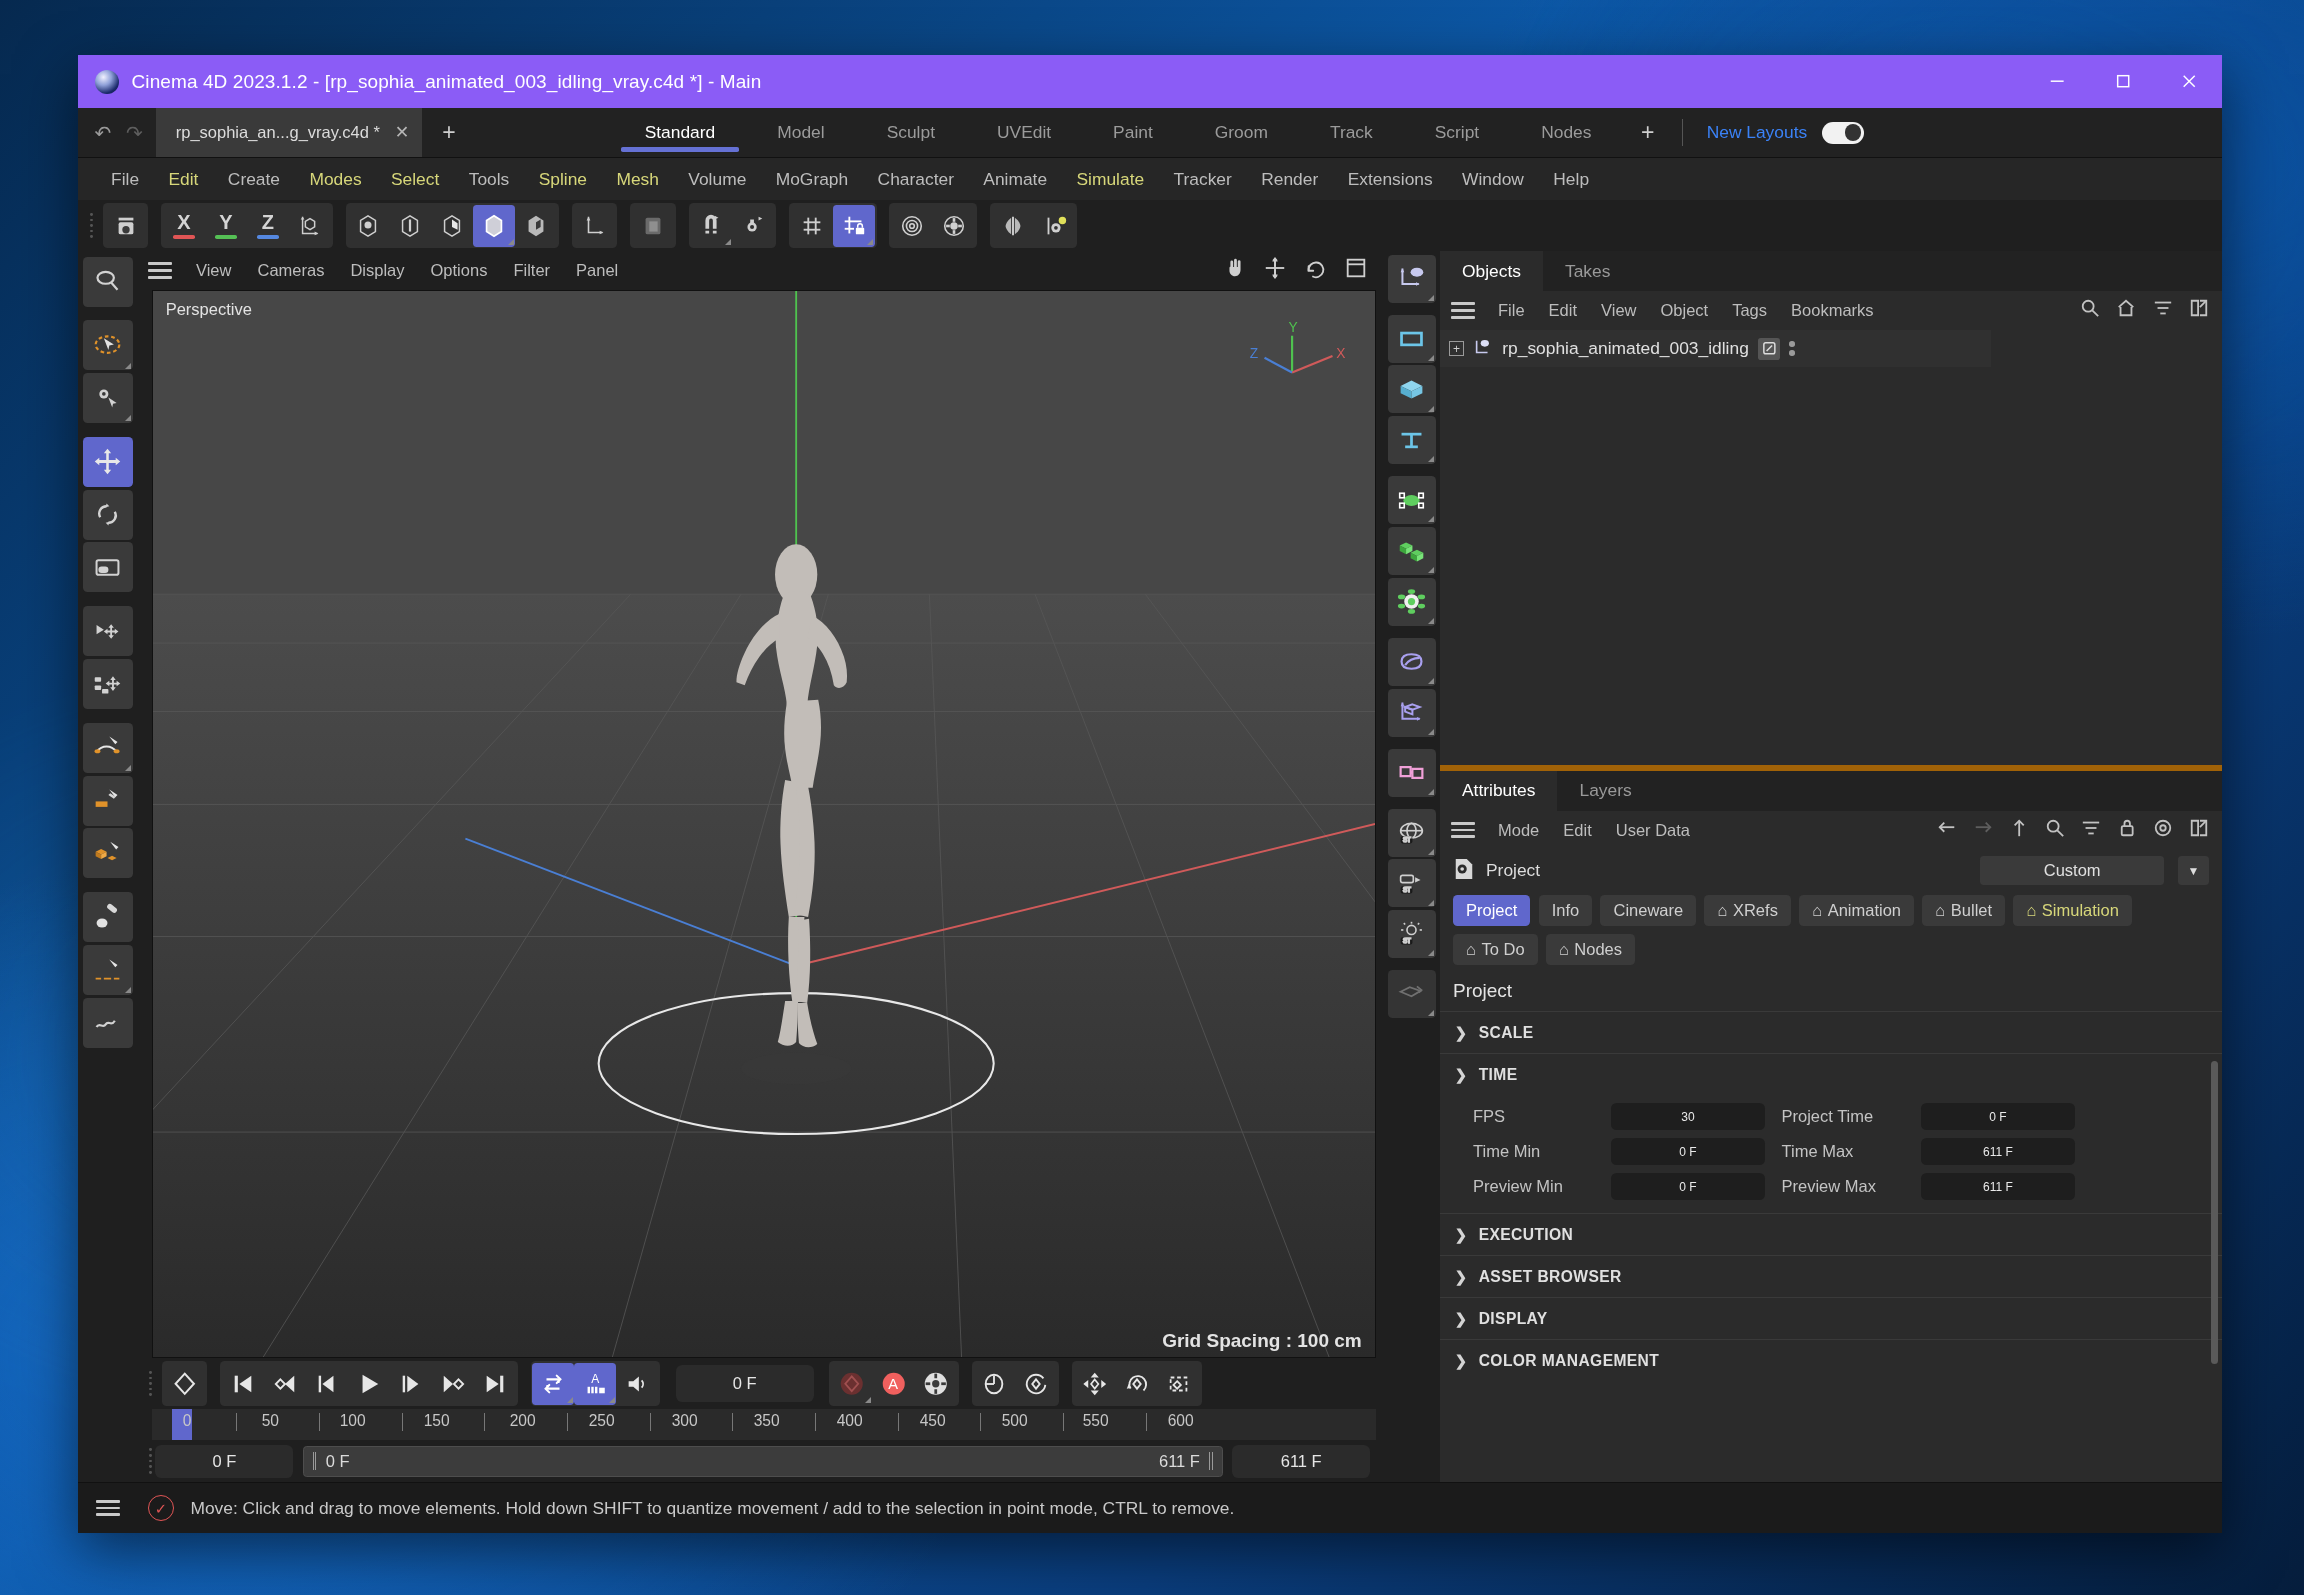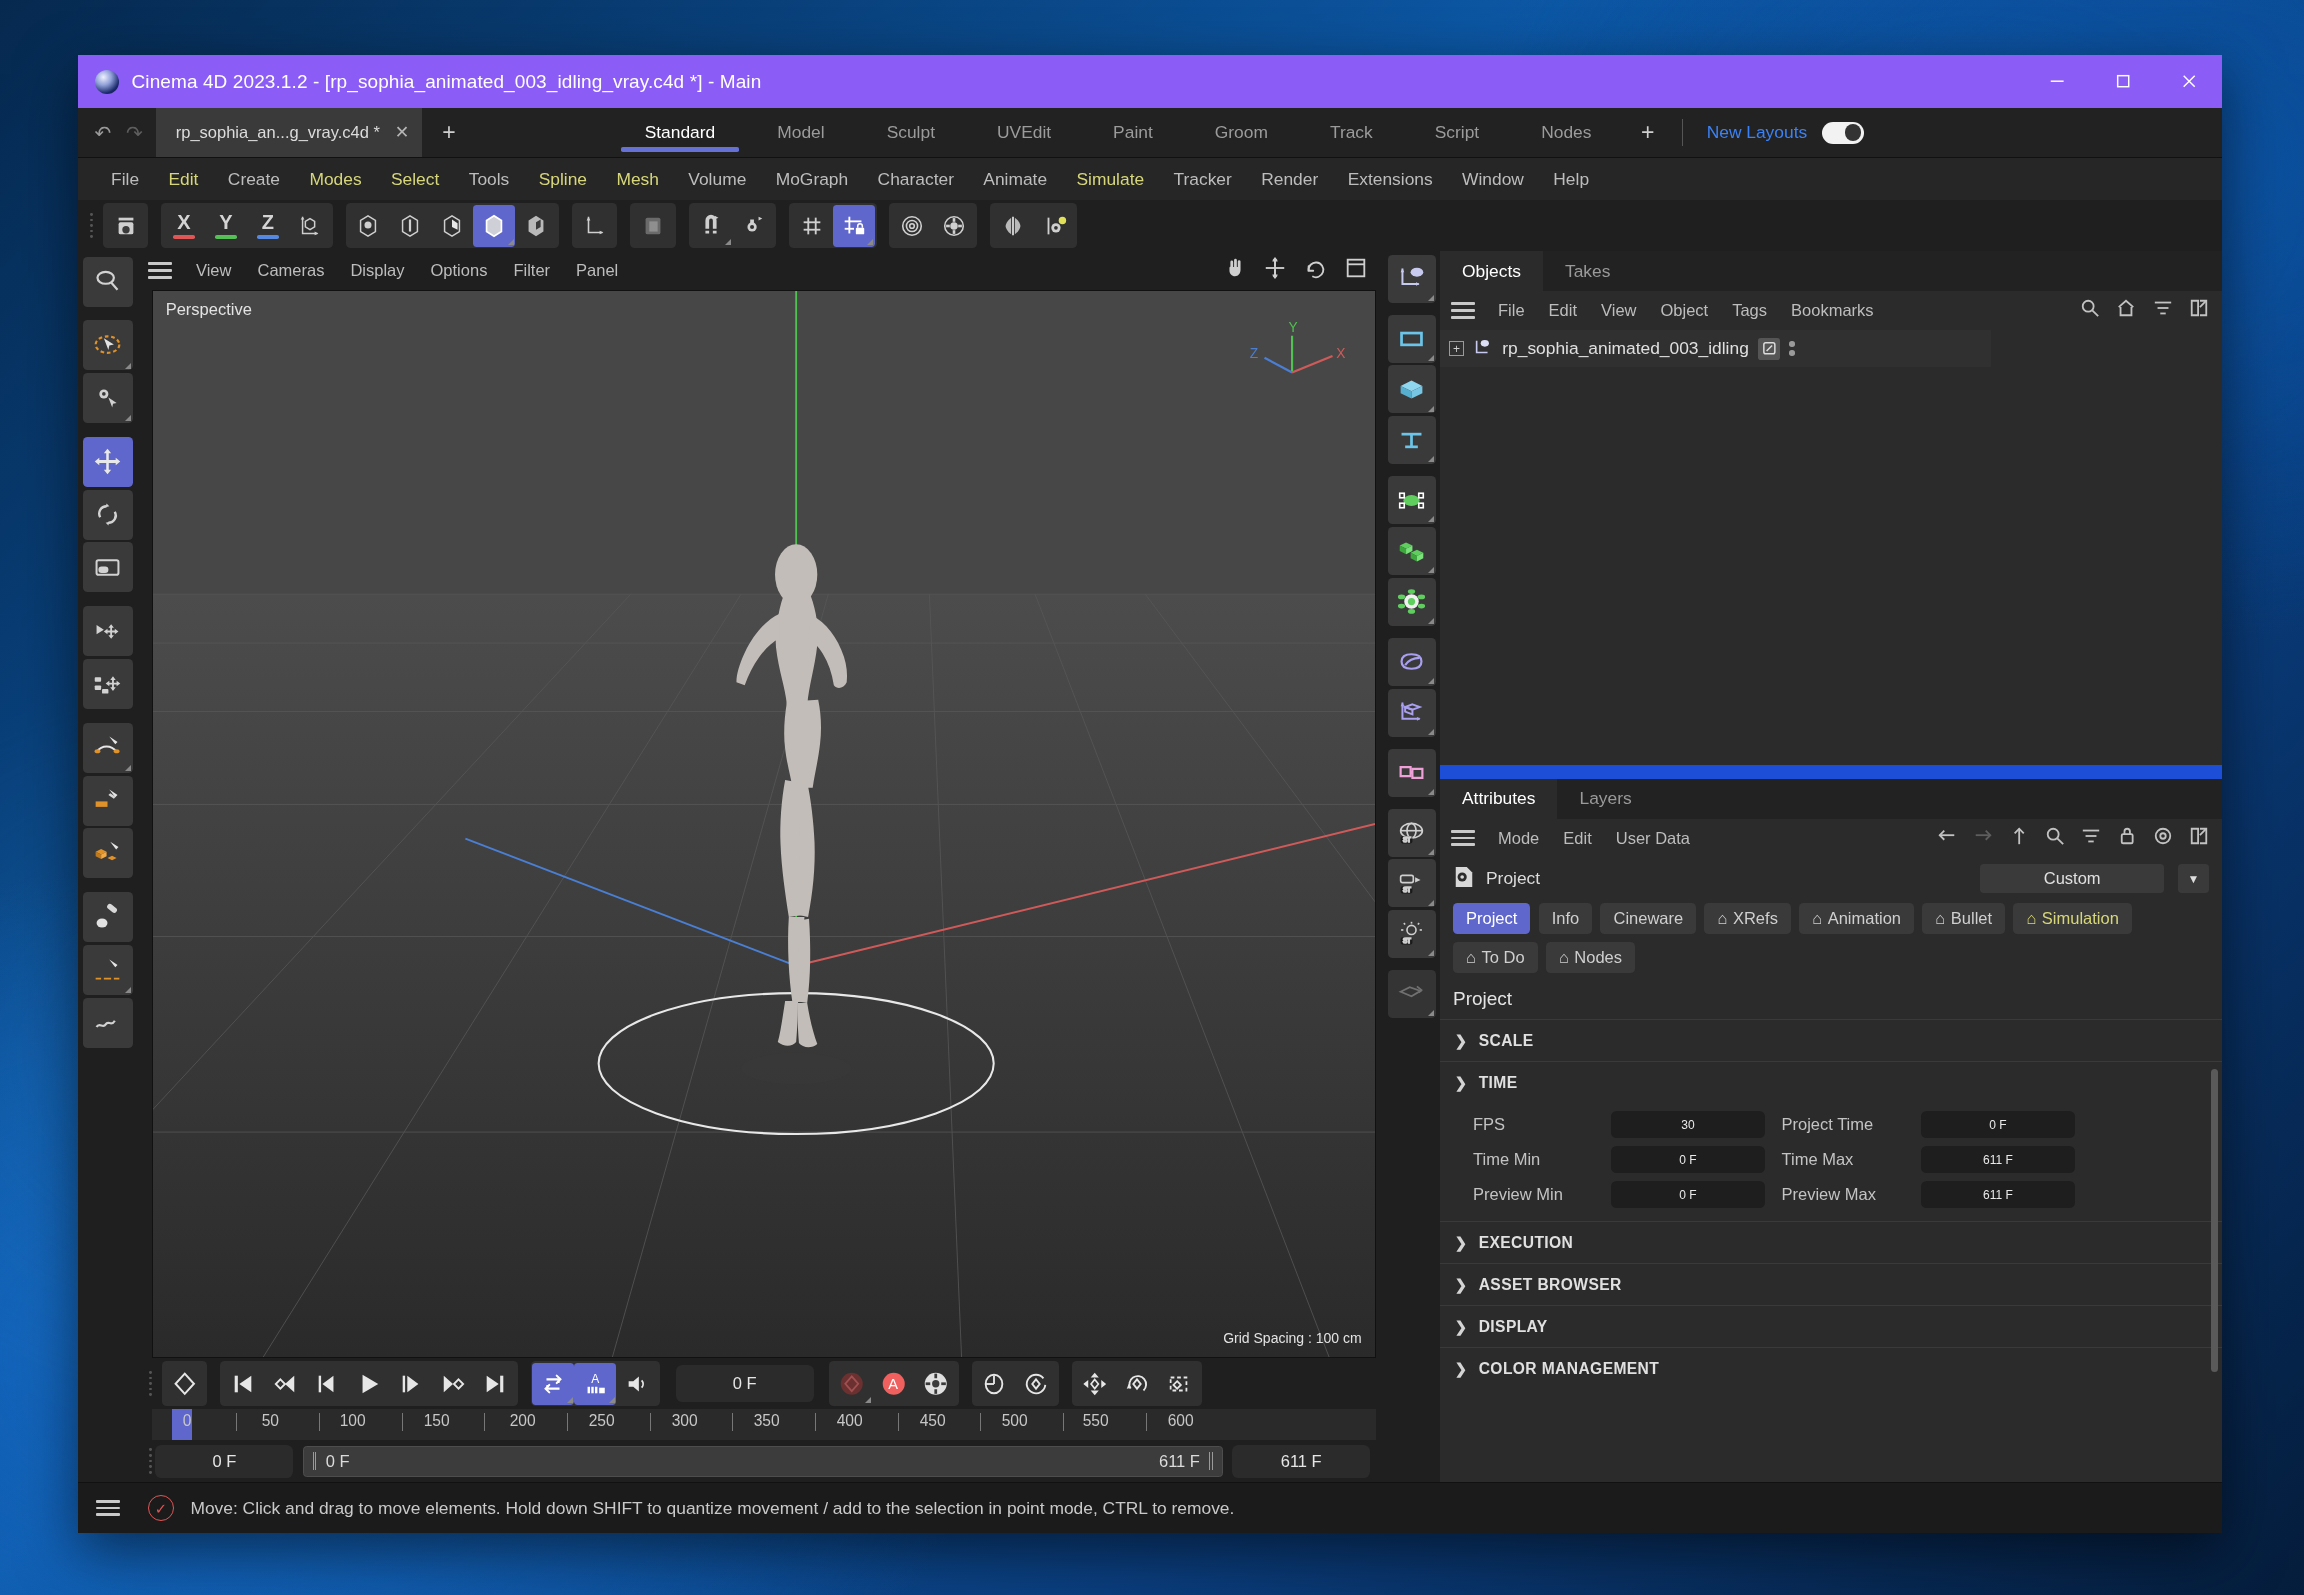--- a/index.html
+++ b/index.html
@@ -115,21 +115,21 @@
   .hamb i{display:block;height:2.8px;background:#c9c9c9;border-radius:0.9px;}
   .vp-menu { font-size:16.5px;color:#bdbdbd;padding:0 13px; }
   .vp-right-icons { margin-left:auto; display:flex; align-items:center; gap:16.5px; padding-right:14.7px; color:#bdbdbd; font-size:17.4px;}
 
   #viewport {
     flex:1 1 auto; margin:0 7.3px 0 14.7px; position:relative; overflow:hidden;
     background:linear-gradient(180deg,#4a4a4a 0%,#3c3c3c 42%,#343434 43%,#2b2b2b 100%);
     border:0.9px solid #111;
   }
   #vp-label { position:absolute; left:13px; top:9.2px; font-size:16.5px; color:#e3e3e3; }
-  #grid-spacing { position:absolute; right:13px; bottom:11px; font-size:14px; color:#e3e3e3; }
+  #grid-spacing { position:absolute; right:13px; bottom:5px; font-size:19px; color:#e3e3e3;font-weight:bold; }
 
   
   #anim-toolbar { height:51px; display:flex; align-items:center; padding-left:9.2px; background:#1f1f1f; flex:0 0 auto; margin-right:7.3px;}
   #timeline-ruler {
     height:31px; margin:0 7.3px 0 14.7px; background:#2a2a2a; position:relative; flex:0 0 auto; overflow:hidden;
   }
   .tick-lbl { position:absolute; top:2.8px; font-size:15.6px; color:#c7c7c7; }
   .tick-m { position:absolute; top:3.7px; width:0.9px; height:18.4px; background:#777; }
   #play-head { position:absolute; top:0; width:20px; height:100%; background:#6067cc; }
   #frame-row { height:42px; display:flex; align-items:center; padding-left:9.2px; gap:0; flex:0 0 auto; margin-right:7.3px;}
@@ -138,21 +138,21 @@
     display:flex; align-items:center; justify-content:center;
   }
   #range-bar {
     flex:1 1 auto; height:31px; background:#3c3c3c; border-radius:3.7px; margin:0 9.2px;
     display:flex; align-items:center; justify-content:space-between; padding:0 9.2px; color:#dcdcdc; font-size:16.5px;
     border:0.9px solid #4d4d4d;
   }
   .grip-v { width:3.7px;height:18.4px;border-left:0.9px solid #9a9a9a;border-right:0.9px solid #9a9a9a;}
 
   
-  #right-col { width:782px; background:#1d4ed8; display:flex; flex-direction:column; flex:0 0 auto;gap:8px; }
+  #right-col { width:782px; background:#a16207; display:flex; flex-direction:column; flex:0 0 auto; }
   #right-palette { width:57px; background:#1f1f1f; display:flex; flex-direction:column; align-items:center; padding-top:3.7px; flex:0 0 auto;}
   .rp-btn { width:48px;height:48px;margin-bottom:2.8px;background:#3a3a3a;border-radius:4.6px;display:flex;align-items:center;justify-content:center;position:relative;}
   .rp-btn.corner::after{content:"";position:absolute;right:1.8px;bottom:1.8px;border-left:6.4px solid transparent;border-bottom:6.4px solid #8a8a8a;}
   .rp-gap{height:9.2px;}
 
   .panel { background:#2b2b2b; display:flex; flex-direction:column; min-height:0; }
   .panel-tabs { height:40px; display:flex; align-items:stretch; background:#222; flex:0 0 auto;}
   .ptab { display:flex;align-items:center;padding:0 22px;font-size:17.4px;color:#9a9a9a; }
   .ptab.active { background:#2b2b2b; color:#fff; }
   .panel-menubar { height:39px; display:flex; align-items:center; padding-left:11px; background:#2b2b2b; flex:0 0 auto;}

